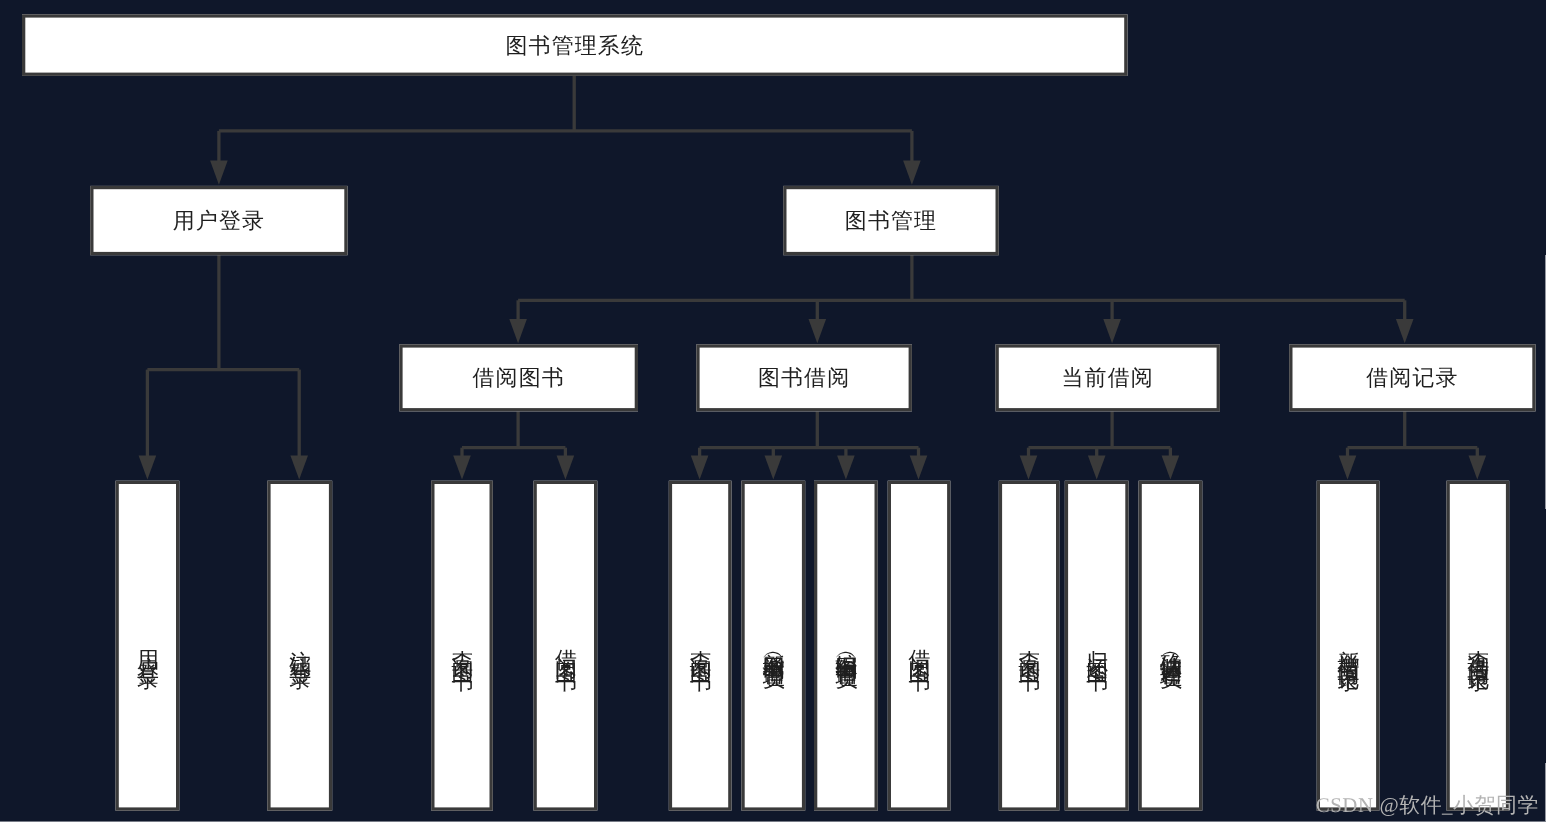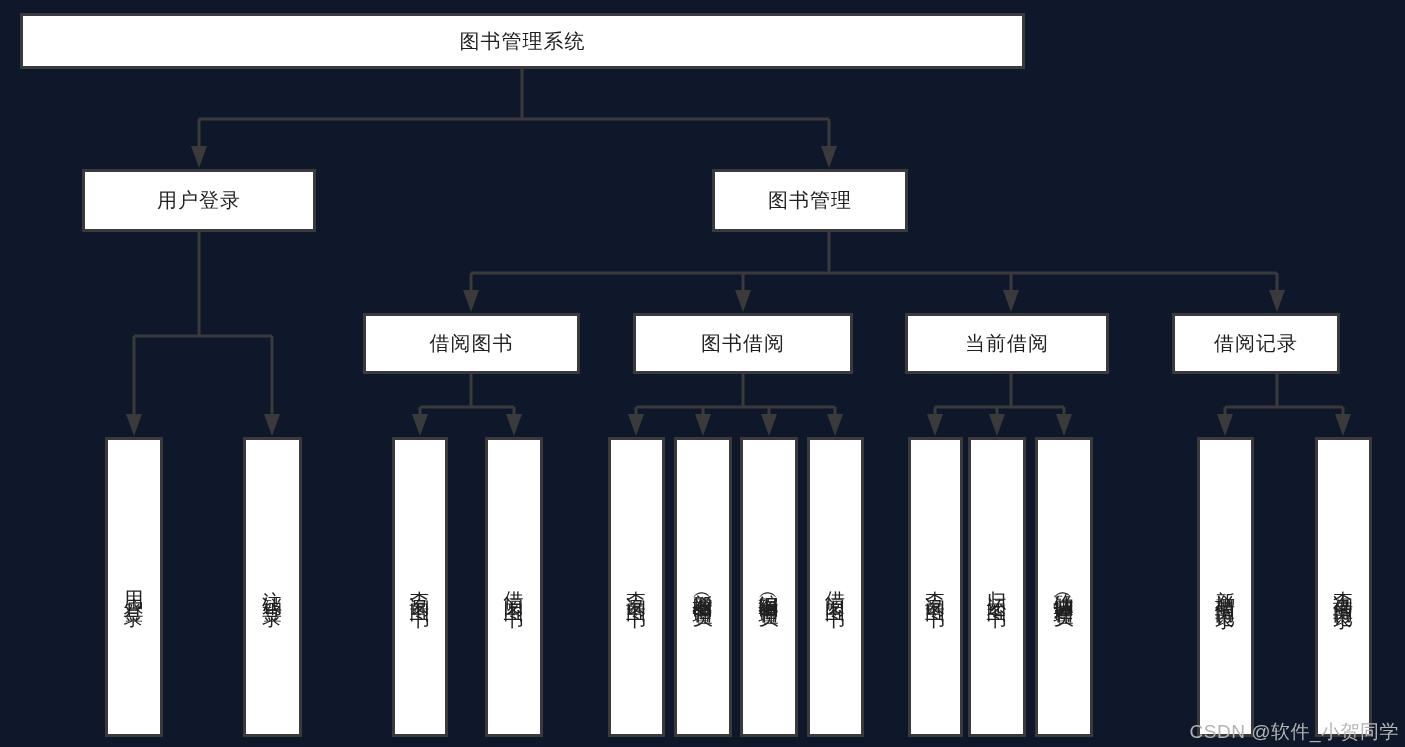--- a/index.html
+++ b/index.html
@@ -53,20 +53,21 @@
   }
   #watermark {
     position: absolute;
     right: 6px;
     bottom: 2px;
     font-size: 19px;
     color: #b3b3b3;
     letter-spacing: 0.5px;
     z-index: 3;
     white-space: nowrap;
+    font-family: Liberation Serif, serif;
   }
 </style>
 </head>
 <body>
 
 <div id="stage">
 
   <svg id="connectors" width="1405" height="747" viewBox="0 0 1405 747">
     <g stroke="#3a3a3a" stroke-width="3" fill="none">
 
@@ -139,23 +140,23 @@
       <polygon points="1335,414 1351,414 1343,436"></polygon>
     </g>
   </svg>
 
   <div class="hnode" style="left:20px; top:13px; width:1005px; height:56px;">图书管理系统</div>
 
   <div class="hnode" style="left:82px; top:169px; width:234px; height:63px;">用户登录</div>
   <div class="hnode" style="left:712px; top:169px; width:196px; height:63px;">图书管理</div>
 
   <div class="hnode" style="left:363px; top:313px; width:217px; height:61px;">借阅图书</div>
-  <div class="hnode" style="left:633px; top:313px; width:220px; height:61px;">图书借阅</div>
+  <div class="hnode" style="left:633px; top:313px; width:196px; height:61px;">图书借阅</div>
   <div class="hnode" style="left:905px; top:313px; width:204px; height:61px;">当前借阅</div>
-  <div class="hnode" style="left:1172px; top:313px; width:168px; height:61px;">借阅记录</div>
+  <div class="hnode" style="left:1172px; top:313px; width:224px; height:61px;">借阅记录</div>
 
   <div class="vnode" style="left:105px; top:437px; width:58px; height:300px;">用户登录</div>
   <div class="vnode" style="left:243px; top:437px; width:59px; height:300px;">注销登录</div>
 
   <div class="vnode" style="left:392px; top:437px; width:56px; height:300px;">查询图书</div>
   <div class="vnode" style="left:485px; top:437px; width:58px; height:300px;">借阅图书</div>
 
   <div class="vnode" style="left:608px; top:437px; width:57px; height:300px;">查询图书</div>
   <div class="vnode" style="left:674px; top:437px; width:58px; height:300px; letter-spacing:2px;">新增图书（管理员）</div>
   <div class="vnode" style="left:740px; top:437px; width:58px; height:300px; letter-spacing:2px;">编辑图书（管理员）</div>

